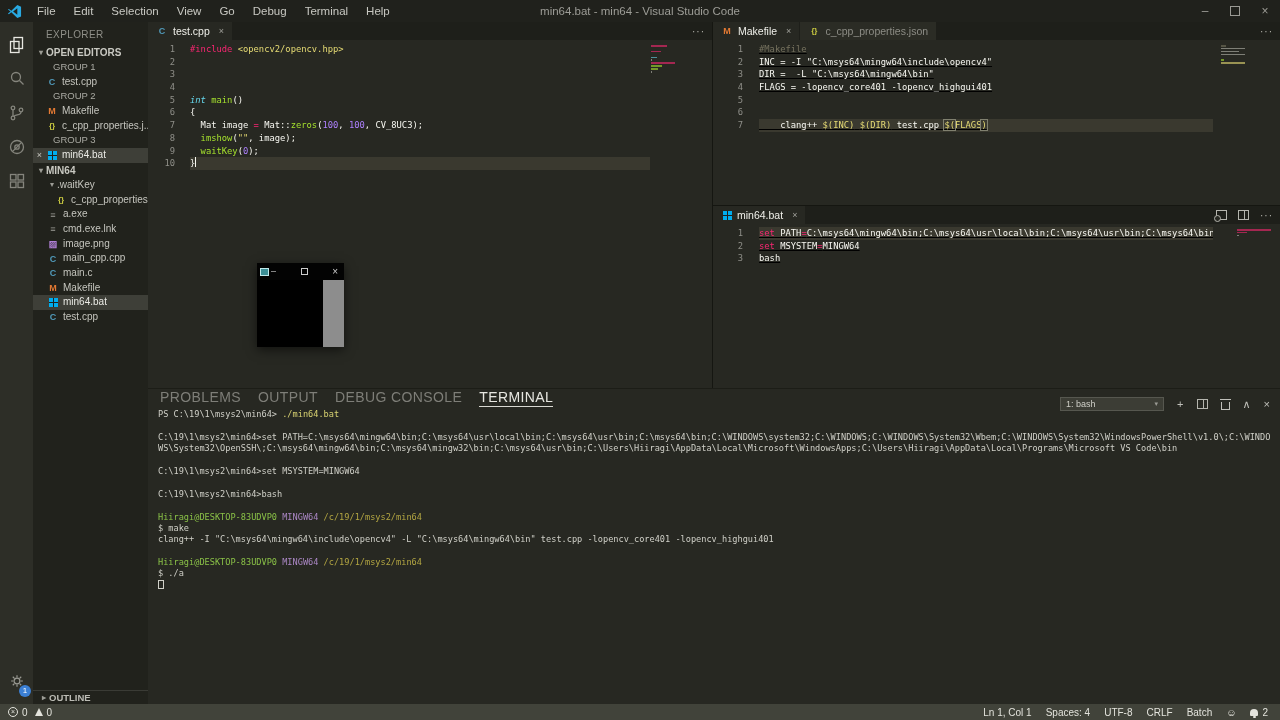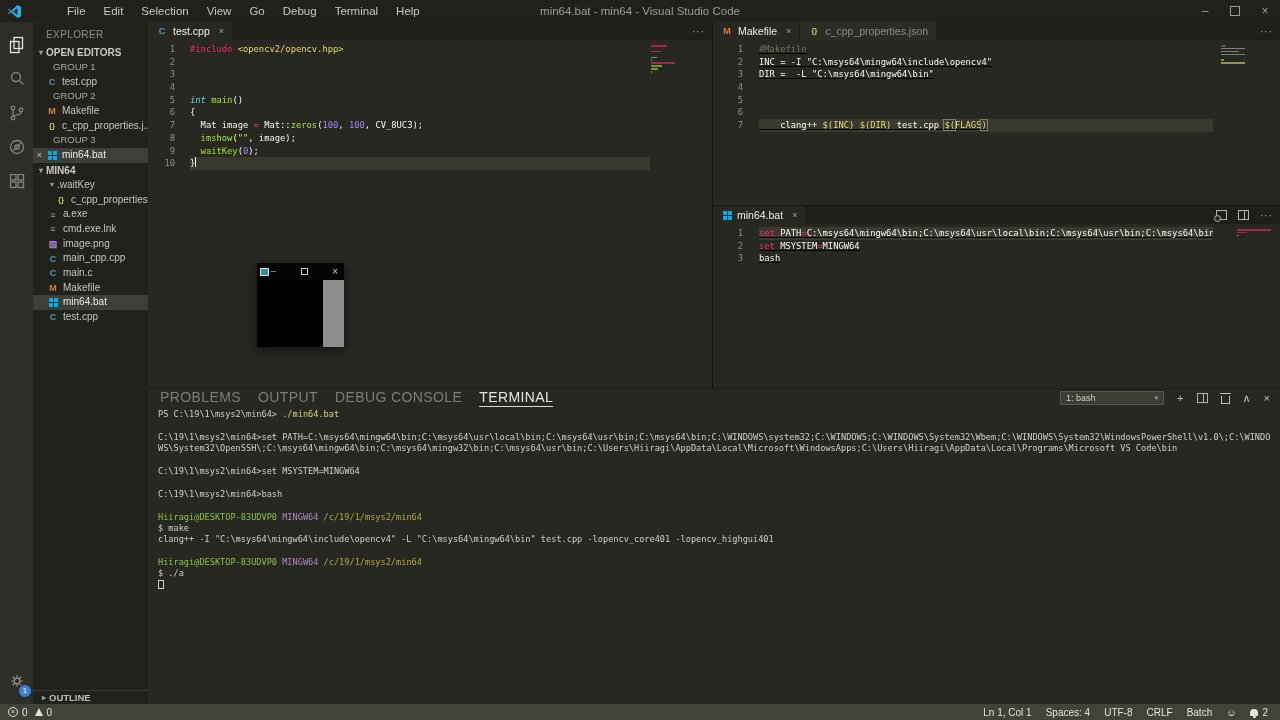--- a/index.html
+++ b/index.html
@@ -1,18 +1,18 @@
 <!DOCTYPE html>
 <html><head>
 <meta charset="utf-8">
 <style>
   * { margin:0; padding:0; box-sizing:border-box; }
   html,body { width:1280px; height:720px; overflow:hidden; background:#272822;
     font-family:"Liberation Sans",sans-serif; }
-  .abs { position:absolute;gap:30px; }
+  .abs { position:absolute; }
 
   
   #titlebar { left:0; top:0; width:1280px; height:22px; background:#20211c; display:flex; align-items:center; }
   .vslogo { width:15px; height:15px; margin-left:7px; }
   #menubar { display:flex; margin-left:6px; }
   .menu-item { padding:0 9px; font-size:11.5px; color:#c8c8c2; line-height:22px; cursor:default; }
   #window-title { position:absolute; left:50%; transform:translateX(-50%); line-height:22px; font-size:11.5px; color:#9d9d97; white-space:nowrap; }
   #window-controls { position:absolute; right:0; top:0; display:flex; }
   .ctrl { width:30px; text-align:center; line-height:22px; color:#9a9a94; font-size:12px; }
   .box-ctrl::before { content:""; display:inline-block; width:8px; height:8px; border:1px solid #9a9a94; margin-top:6px; }
@@ -86,21 +86,21 @@
   .cv-max { margin:0 auto; width:7px; height:7px; border:1px solid #cccccc; }
   .cv-close { margin-right:6px; color:#cccccc; font-size:10px; line-height:17px; }
   .cv-body { height:67px; background:#000; position:relative; }
   .cv-gray { position:absolute; right:0; top:0; width:21px; height:100%; background:#8d8d8d; }
 
   
   #panel { left:148px; top:388px; width:1132px; height:316px; background:#272822; border-top:1px solid #1c1d17; }
   .phead { height:18px; display:flex; align-items:center; padding-left:12px; position:relative; }
   .ptab { margin-right:17px; font-size:14px; letter-spacing:.4px; color:#7e7e78; padding-bottom:1px; cursor:default; }
   .ptab.active { color:#e7e7e1; border-bottom:1px solid #d8d8d2; }
-  .pcontrols { position:absolute; right:10px; top:2px; display:flex; align-items:center; gap:13px;justify-content:flex-end; }
+  .pcontrols { position:absolute; right:10px; top:8px; display:flex; align-items:center; gap:13px;justify-content:flex-end; }
   .tselect { width:104px; height:14px; background:#3c3d35; border:1px solid #56574f; font-size:9px; color:#cfcfc7; display:flex; align-items:center; justify-content:space-between; padding:0 5px; }
   .picon { color:#c0c0ba; font-size:11px; line-height:14px; }
   .ticon-trash { width:9px; height:8px; border:1px solid #c0c0ba; border-top:none; position:relative; margin-top:4px; }
   .ticon-trash::before { content:""; position:absolute; top:-3px; left:-2px; right:-2px; height:1px; background:#c0c0ba; }
   #term { position:absolute; top:20px; left:10px; right:6px; bottom:4px; font-family:"DejaVu Sans Mono",monospace; font-size:8.6px; line-height:11.4px; white-space:pre; overflow:hidden; }
   .tline { height:11.4px; }
   .t-fg { color:#d0d0c8; } .t-yellow { color:#d8d271; }
   .t-tgreen { color:#8ac147; } .t-tpurple { color:#ab87c5; } .t-tyellow { color:#b3a642; }
   .term-cursor { display:inline-block; width:6px; height:9px; border:1px solid #d0d0c8; vertical-align:-1px; }
 
@@ -317,21 +317,21 @@
         <span>c_cpp_properties.json</span>
       </div>
       <div class="tabactions">
         <span class="gact">···</span>
       </div>
     </div>
   <div class="code">
       <div class="cline"><span class="ln">1</span><span class="codearea"><span class="tk tk-comment">#Makefile</span></span></div>
       <div class="cline"><span class="ln">2</span><span class="codearea"><span class="tk tk-fg">INC = -I "C:\msys64\mingw64\include\opencv4"</span></span></div>
       <div class="cline"><span class="ln">3</span><span class="codearea"><span class="tk tk-fg">DIR =  -L "C:\msys64\mingw64\bin"</span></span></div>
-      <div class="cline"><span class="ln">4</span></div>
+      <div class="cline"><span class="ln">4</span><span class="codearea"><span class="tk tk-fg">FLAGS = -lopencv_core401 -lopencv_highgui401</span></span></div>
       <div class="cline"><span class="ln">5</span><span class="codearea"></span></div>
       <div class="cline"><span class="ln">6</span></div>
       <div class="cline cur"><span class="ln">7</span><span class="codearea"><span class="tk tk-fg">    clang++ </span><span class="tk tk-yellow">$(INC)</span><span class="tk tk-fg"> </span><span class="tk tk-yellow">$(DIR)</span><span class="tk tk-fg"> test.cpp </span><span class="tk tk-yellow tk-box">$(</span><span class="tk tk-yellow">FLAGS</span><span class="tk tk-yellow tk-box">)</span></span></div>
     </div>
   <div class="minimap" style="width:56px;">
       <div class="mm-line" style="width: 4.95px; background: rgb(117, 113, 94);"></div>
       <div class="mm-line" style="width: 24.2px; background: rgb(185, 185, 176);"></div>
       <div class="mm-line" style="width: 18.15px; background: rgb(185, 185, 176);"></div>
       <div class="mm-line" style="width: 24.2px; background: rgb(185, 185, 176);"></div>
       <div class="mm-line" style="width: 0px; background: rgb(185, 185, 176);"></div>

